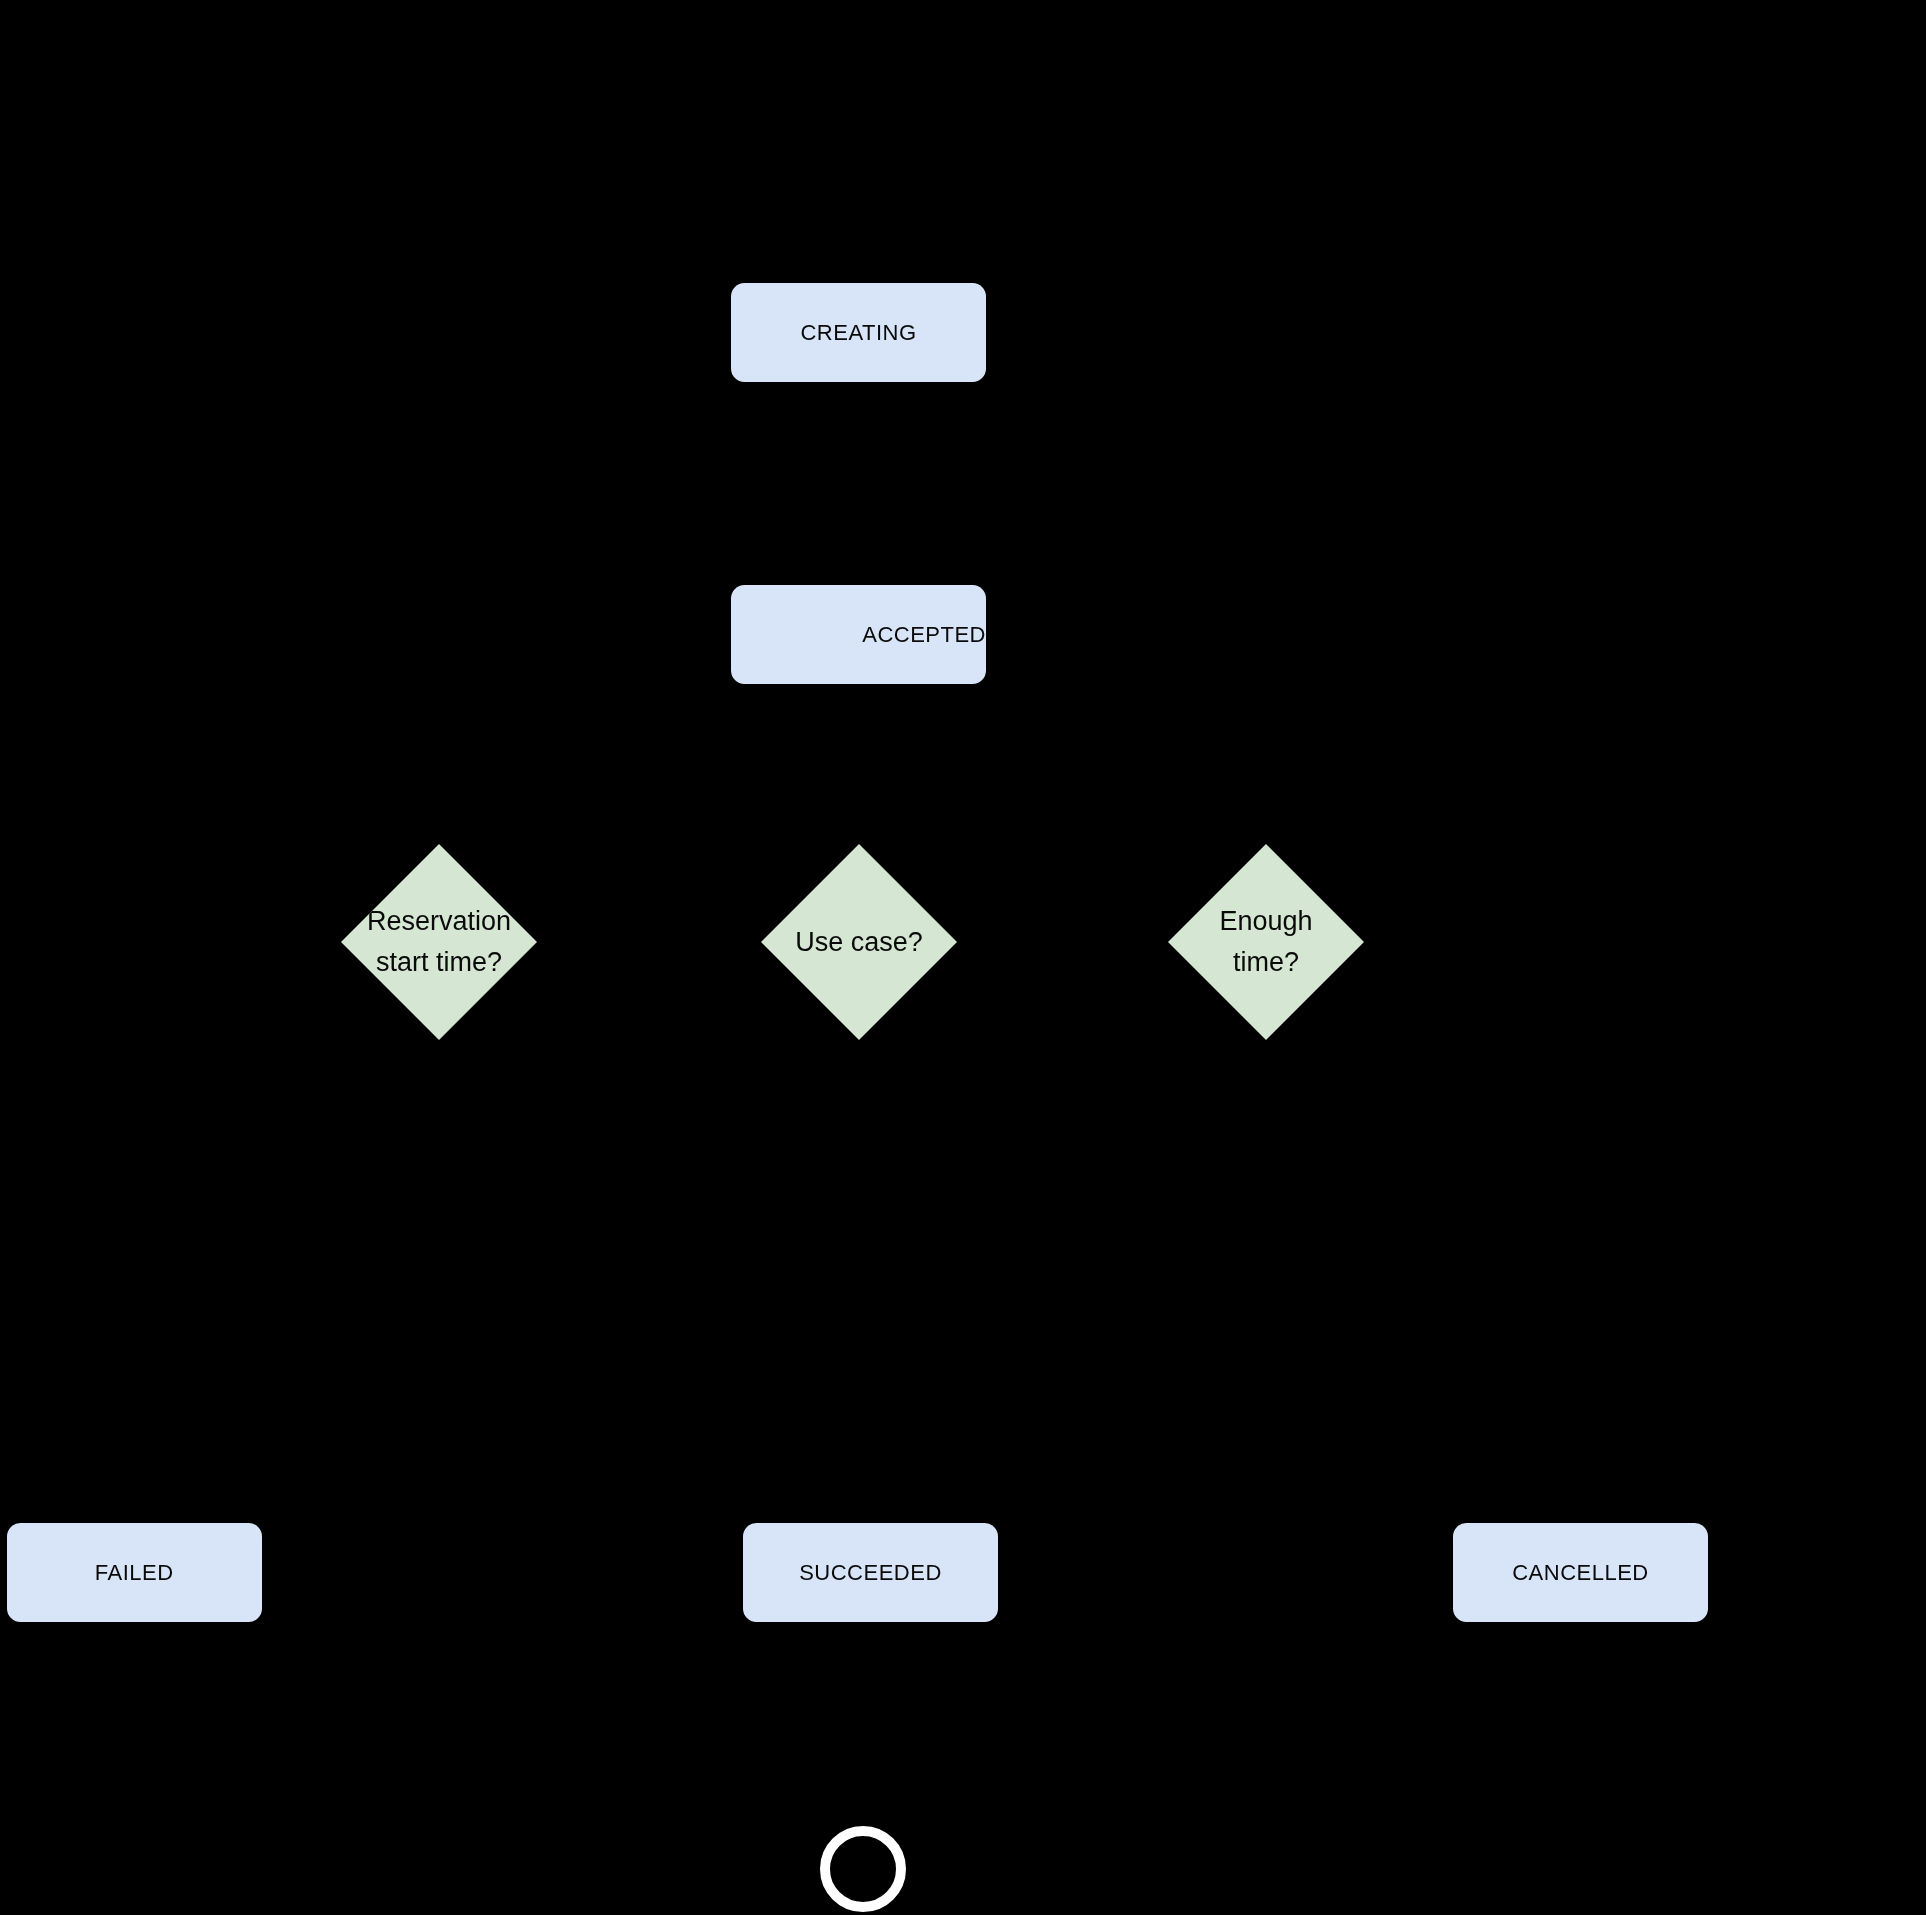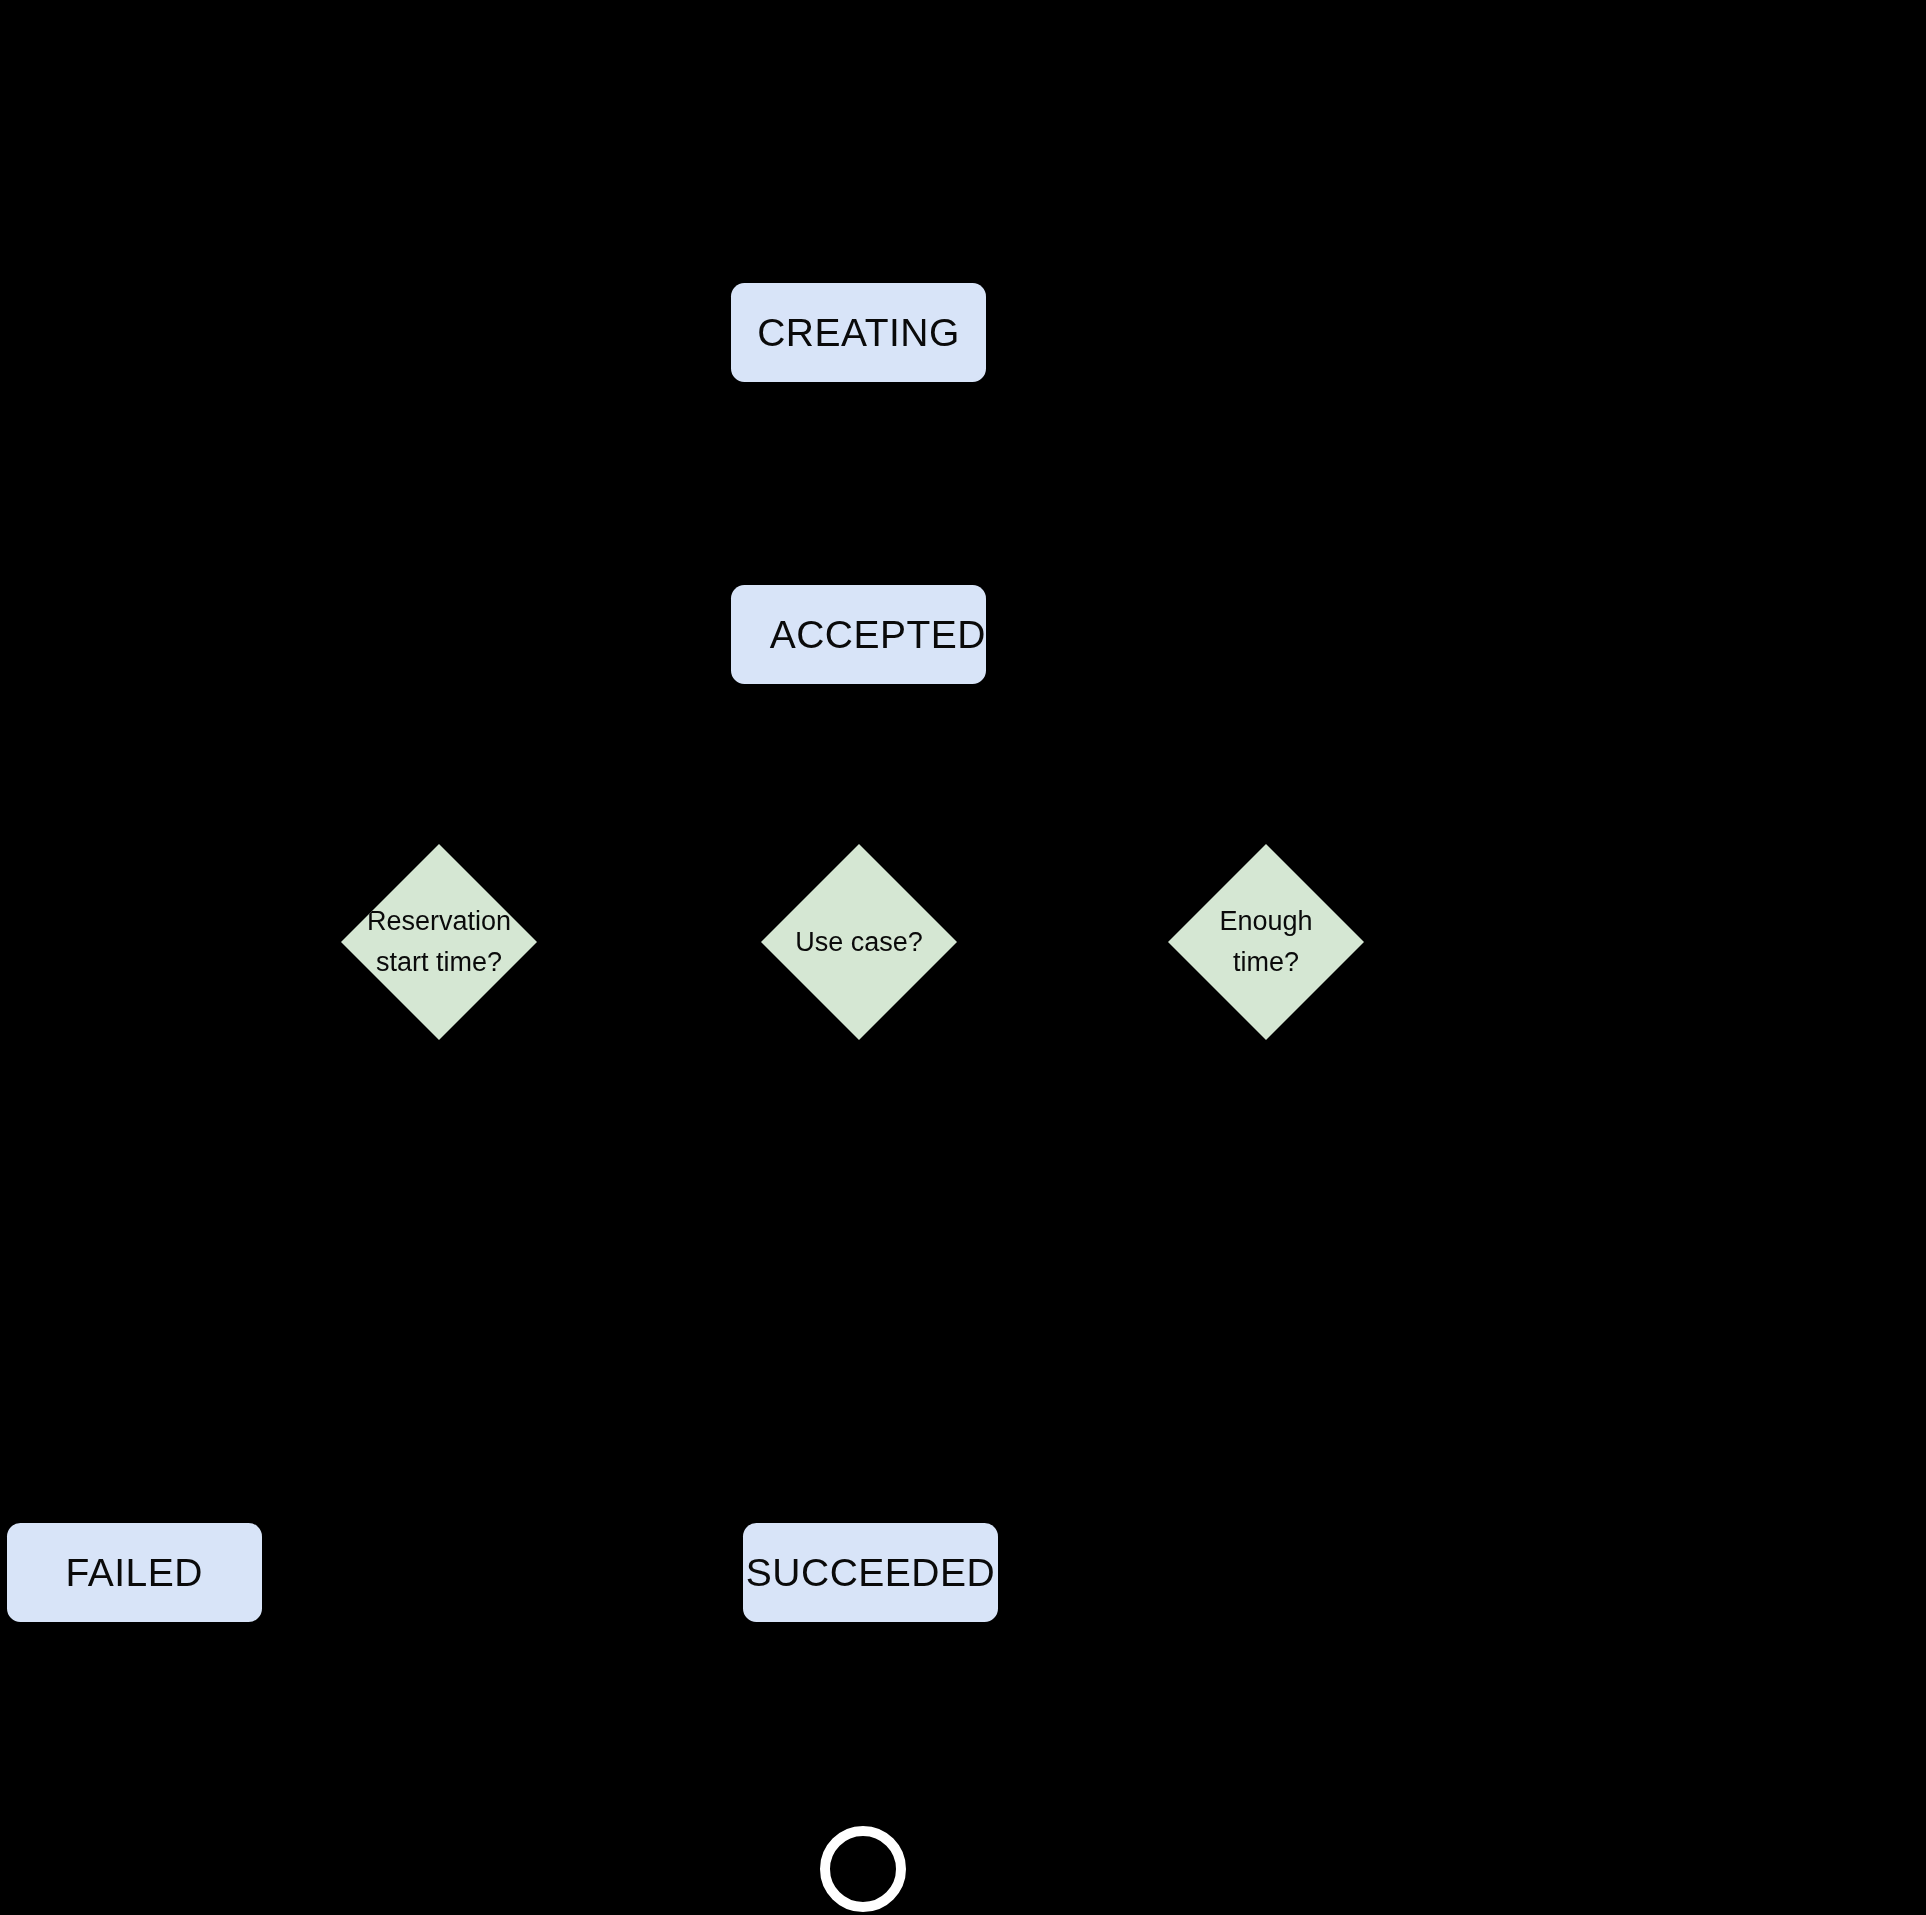--- a/index.html
+++ b/index.html
@@ -20,21 +20,21 @@
     position: absolute;
     width: 255px;
     height: 99px;
     border-radius: 13.4px;
     background: var(--state-fill, #d8e4f8);
     display: flex;
     align-items: center;
     justify-content: center;
   }
   .state-label {
-    font-size: 39px;
+    font-size: 22px;
     letter-spacing: 0.5px;
     color: var(--label, #0a0a0a);
     white-space: nowrap;
   }
   
   .decision {
     position: absolute;
     width: 196px;
     height: 196px;
     clip-path: polygon(50% 0%, 100% 50%, 50% 100%, 0% 50%);
@@ -101,17 +101,20 @@
 
 
   <div class="state pos-failed">
     <span class="state-label">FAILED</span>
   </div>
 
   <div class="state pos-succeeded">
     <span class="state-label">SUCCEEDED</span>
   </div>
 
+  <div class="state pos-cancelled">
+    <span class="state-label">CANCELLED</span>
+  </div>
 
   <div class="final-ring pos-final"></div>
 
 </div>
 
 
 </body></html>

